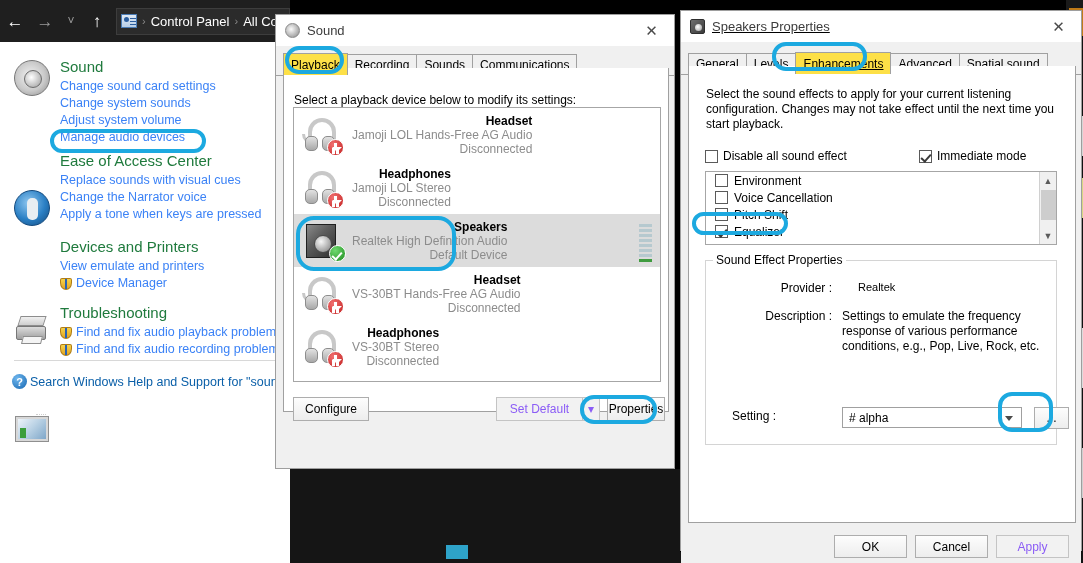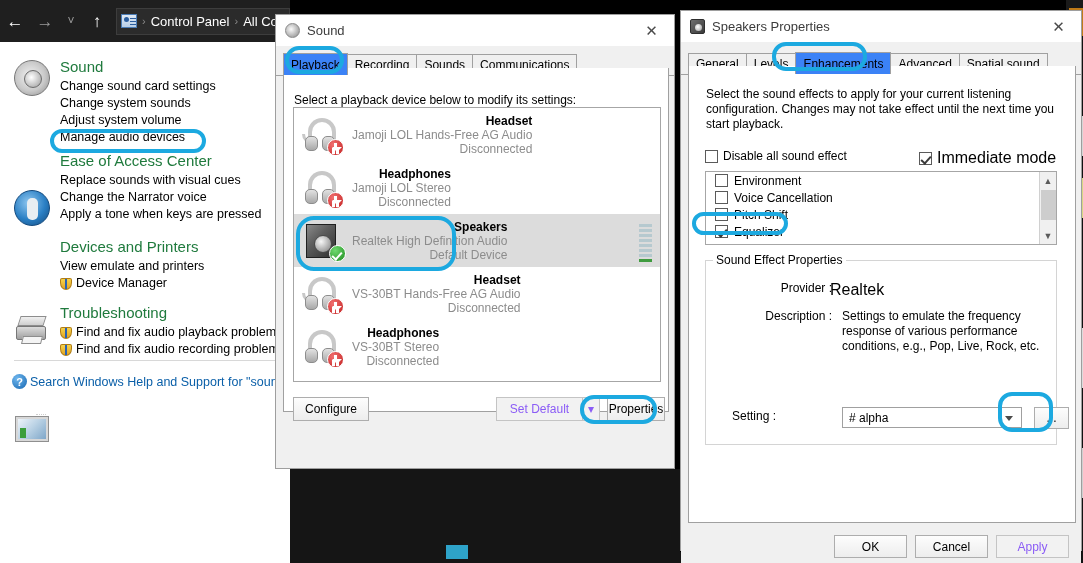--- a/index.html
+++ b/index.html
@@ -73,21 +73,21 @@
 
   #cp-body { position: absolute; left: 0; top: 42px; width: 290px; bottom: 0; background: #fff; }
 
   .cp-group { position: absolute; }
   .cp-head {
     color: #1f7a3d; font-size: 15px; font-weight: normal;
     margin: 0 0 2px 0; line-height: 18px;
   }
   .cp-link {
     display: block;
-    color: #000000; font-size: 12.5px; line-height: 17px;
+    color: #3b82f6; font-size: 12.5px; line-height: 17px;
     white-space: nowrap;
   }
   .cp-link.with-shield { padding-left: 16px; position: relative; }
   .shield {
     position: absolute; left: 0; top: 3px;
     width: 12px; height: 12px;
     background: linear-gradient(#f6d24b, #e2a423);
     border-radius: 2px 2px 50% 50% / 2px 2px 60% 60%;
     border: 1px solid #b07d14;
   }
@@ -228,21 +228,21 @@
     padding: 0 7px;
     background: #f0f0f0;
     border: 1px solid #a0a0a0;
     border-bottom: none;
     display: flex; align-items: center;
     font-size: 12px;
     margin-right: -1px;
     color: #000;
   }
   .tab.active {
-    background: #3b82f6;
+    background: #fde047;
     height: 22px;
     position: relative; z-index: 2;
   }
   .tabpage {
     background: #ffffff;
     border: 1px solid #a0a0a0;
     border-top: none;
   }
 
   
@@ -352,21 +352,21 @@
   .dev-sub { font-size: 12px; color: #8c8c8c; }
   .meter {
     position: absolute; right: 8px; top: 5px;
     width: 13px; height: 43px;
     display: flex; flex-direction: column-reverse; gap: 2px;
   }
   .meter .seg { height: 3px; background: #b6c9cf; }
   .meter .seg.on { background: #3f9b3f; }
 
   
-  #props-dlg { left: 680px; top: 10px; width: 402px; height: 541px; }
+  #props-dlg { left: 680px; top: 10px; width: 402px; height: 541px; text-decoration: underline; }
   #props-tabpage {
     position: absolute; left: 7px; top: 55px; width: 388px; height: 457px;
   }
   .desc-text { position: absolute; font-size: 12px; line-height: 15px; }
   .eff-list {
     position: absolute;
     background: #fff; border: 1px solid #a6a6a6;
     overflow: hidden;
   }
   .eff-row { height: 17px; display: flex; align-items: center; padding-left: 9px; gap: 6px; font-size: 12px; }
@@ -661,21 +661,21 @@
     <div class="tabpage" id="props-tabpage"></div>
 
     <div class="desc-text" style="left:25px; top:76px; width:352px;">Select the sound effects to apply for your current listening configuration. Changes may not take effect until the next time you start playback.</div>
 
     <div style="position:absolute; left:24px; top:138px; display:flex; align-items:center; gap:5px;">
       <span class="cb"></span>
       <span style="font-size:12px;">Disable all sound effect</span>
     </div>
     <div style="position:absolute; left:238px; top:138px; display:flex; align-items:center; gap:5px;">
       <span class="cb checked"></span>
-      <span style="font-size:16px;">Immediate mode</span>
+      <span style="font-size:12px;">Immediate mode</span>
     </div>
 
     <div class="eff-list" style="left:24px; top:160px; width:352px; height:74px;">
       <div class="eff-row">
         <span class="cb"></span>
         <span>Environment</span>
       </div>
       <div class="eff-row">
         <span class="cb"></span>
         <span>Voice Cancellation</span>
@@ -693,21 +693,21 @@
         <div class="sb-arrow" style="top:0;">▲</div>
         <div class="sb-thumb" style="top:18px; height:30px;"></div>
         <div class="sb-arrow" style="bottom:0;">▼</div>
       </div>
     </div>
 
     <div class="groupbox" style="left:24px; top:249px; width:352px; height:185px;">
       <span class="gb-label">Sound Effect Properties</span>
 
       <div style="position:absolute; left:26px; top:20px; width:100px; text-align:right; font-size:12px;">Provider :</div>
-      <div style="position:absolute; left:124px; top:20px; font-size:16px;">Realtek</div>
+      <div style="position:absolute; left:152px; top:20px; font-size:11px;">Realtek</div>
 
       <div style="position:absolute; left:26px; top:48px; width:100px; text-align:right; font-size:12px;">Description :</div>
       <div style="position:absolute; left:136px; top:48px; width:205px; font-size:12px; line-height:15px;">Settings to emulate the frequency response of various performance conditions,  e.g., Pop, Live, Rock, etc.</div>
 
       <div style="position:absolute; left:26px; top:148px; width:100px; text-align:left; font-size:12px;">Setting :</div>
       <div class="combo" style="left:136px; top:146px; width:180px; height:21px;">
         <span># alpha</span>
         <span class="arrow"></span>
       </div>
       <div class="btn" style="position:absolute; left:328px; top:146px; width:35px; height:22px;">...</div>

